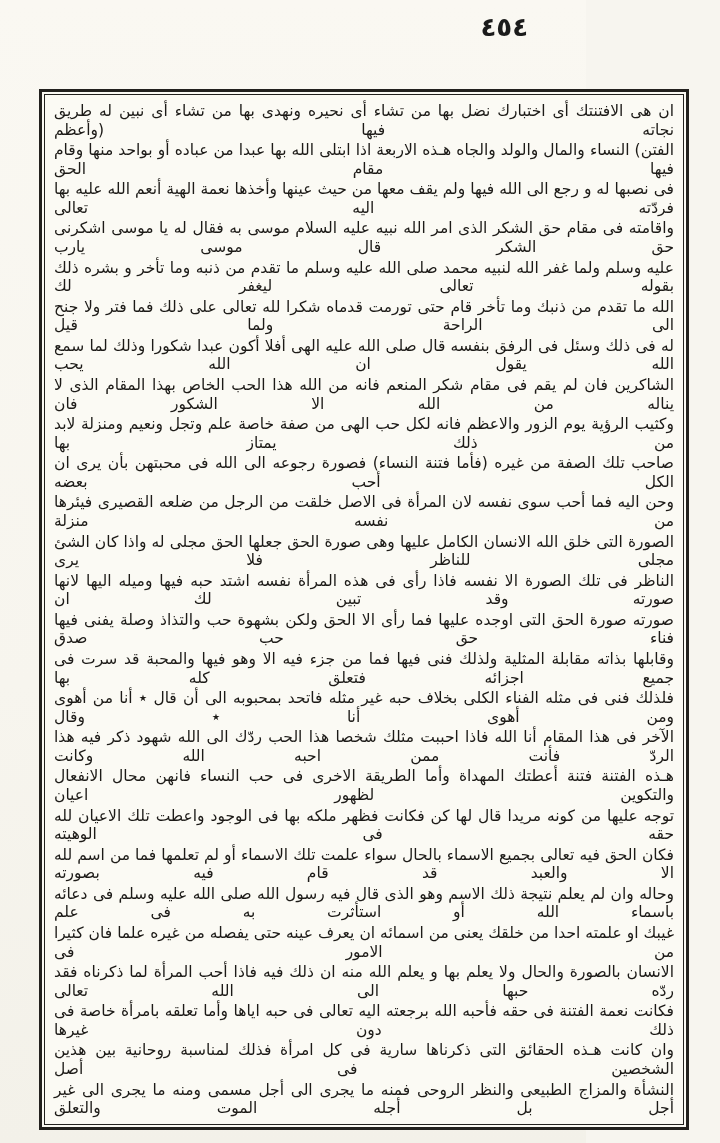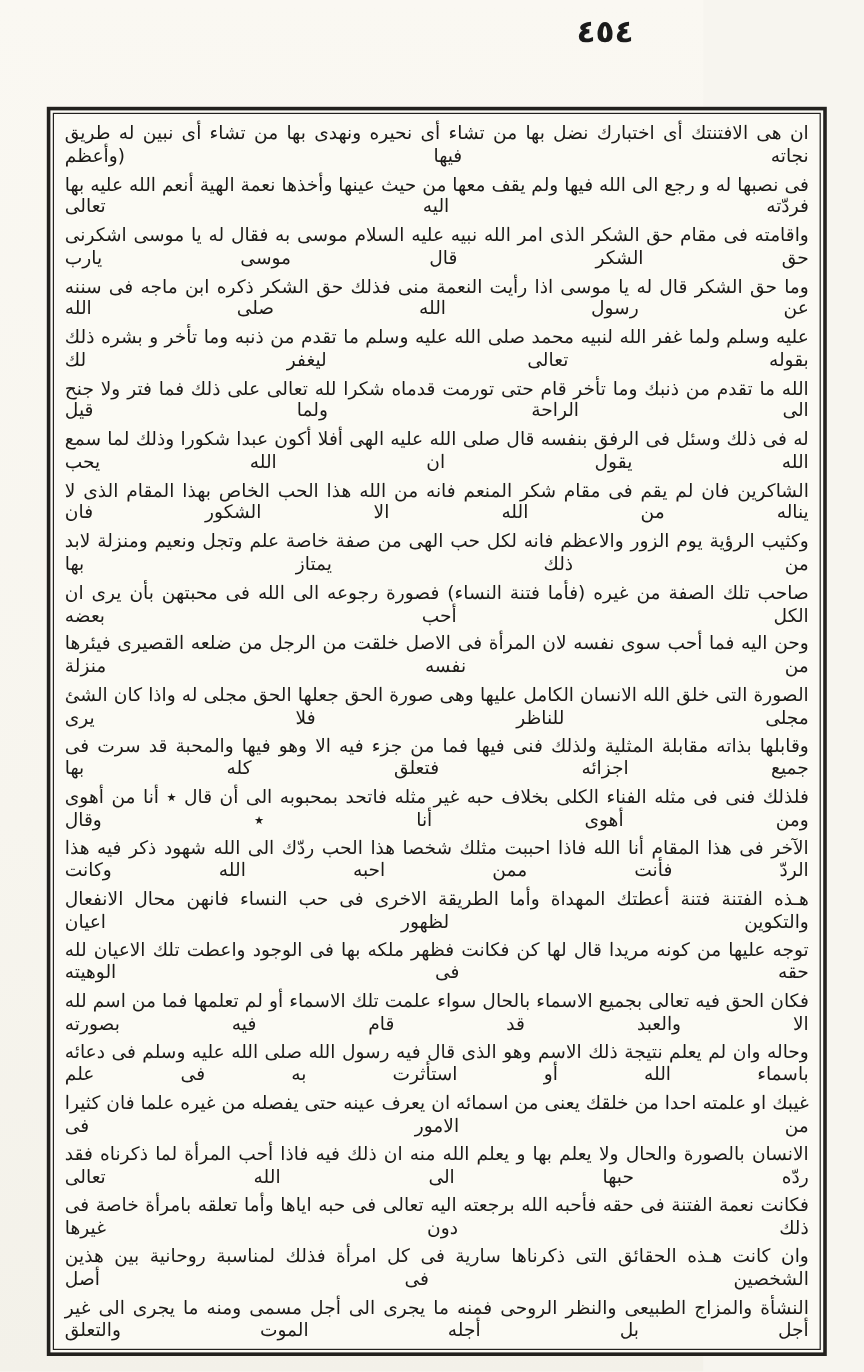--- a/index.html
+++ b/index.html
@@ -80,31 +80,33 @@
 <body>
 
 <div class="page">
 
   <div class="page-number">٤٥٤</div>
 
   <div class="frame-outer">
     <div class="frame-inner">
       <div class="text-block">
           <div class="text-line">ان هى الافتنتك أى اختبارك نضل بها من تشاء أى نحيره ونهدى بها من تشاء أى نبين له طريق نجاته فيها (وأعظم</div>
+          <div class="text-line">الفتن) النساء والمال والولد والجاه هـذه الاربعة اذا ابتلى الله بها عبدا من عباده أو بواحد منها وقام فيها مقام الحق</div>
           <div class="text-line">فى نصبها له و رجع الى الله فيها ولم يقف معها من حيث عينها وأخذها نعمة الهية أنعم الله عليه بها فردّته اليه تعالى</div>
           <div class="text-line">واقامته فى مقام حق الشكر الذى امر الله نبيه عليه السلام موسى به فقال له يا موسى اشكرنى حق الشكر قال موسى يارب</div>
-          <div class="text-line">وما حق الشكر قال له يا موسى اذا رأيت النعمة منى فذلك حق الشكر ذكره ابن ماجه فى سننه عن رسول الله صلى الله</div>
           <div class="text-line">عليه وسلم ولما غفر الله لنبيه محمد صلى الله عليه وسلم ما تقدم من ذنبه وما تأخر و بشره ذلك بقوله تعالى ليغفر لك</div>
           <div class="text-line">الله ما تقدم من ذنبك وما تأخر قام حتى تورمت قدماه شكرا لله تعالى على ذلك فما فتر ولا جنح الى الراحة ولما قيل</div>
           <div class="text-line">له فى ذلك وسئل فى الرفق بنفسه قال صلى الله عليه الهى أفلا أكون عبدا شكورا وذلك لما سمع الله يقول ان الله يحب</div>
           <div class="text-line">الشاكرين فان لم يقم فى مقام شكر المنعم فانه من الله هذا الحب الخاص بهذا المقام الذى لا يناله من الله الا الشكور فان</div>
           <div class="text-line">وكثيب الرؤية يوم الزور والاعظم فانه لكل حب الهى من صفة خاصة علم وتجل ونعيم ومنزلة لابد من ذلك يمتاز بها</div>
           <div class="text-line">صاحب تلك الصفة من غيره (فأما فتنة النساء) فصورة رجوعه الى الله فى محبتهن بأن يرى ان الكل أحب بعضه</div>
           <div class="text-line">وحن اليه فما أحب سوى نفسه لان المرأة فى الاصل خلقت من الرجل من ضلعه القصيرى فيئرها من نفسه منزلة</div>
           <div class="text-line">الصورة التى خلق الله الانسان الكامل عليها وهى صورة الحق جعلها الحق مجلى له واذا كان الشئ مجلى للناظر فلا يرى</div>
+          <div class="text-line">الناظر فى تلك الصورة الا نفسه فاذا رأى فى هذه المرأة نفسه اشتد حبه فيها وميله اليها لانها صورته وقد تبين لك ان</div>
+          <div class="text-line">صورته صورة الحق التى اوجده عليها فما رأى الا الحق ولكن بشهوة حب والتذاذ وصلة يفنى فيها فناء حق حب صدق</div>
           <div class="text-line">وقابلها بذاته مقابلة المثلية ولذلك فنى فيها فما من جزء فيه الا وهو فيها والمحبة قد سرت فى جميع اجزائه فتعلق كله بها</div>
           <div class="text-line">فلذلك فنى فى مثله الفناء الكلى بخلاف حبه غير مثله فاتحد بمحبوبه الى أن قال ٭ أنا من أهوى ومن أهوى أنا ٭ وقال</div>
           <div class="text-line">الآخر فى هذا المقام أنا الله فاذا احببت مثلك شخصا هذا الحب ردّك الى الله شهود ذكر فيه هذا الردّ فأنت ممن احبه الله وكانت</div>
           <div class="text-line">هـذه الفتنة فتنة أعطتك المهداة وأما الطريقة الاخرى فى حب النساء فانهن محال الانفعال والتكوين لظهور اعيان</div>
           <div class="text-line">توجه عليها من كونه مريدا قال لها كن فكانت فظهر ملكه بها فى الوجود واعطت تلك الاعيان لله حقه فى الوهيته</div>
           <div class="text-line">فكان الحق فيه تعالى بجميع الاسماء بالحال سواء علمت تلك الاسماء أو لم تعلمها فما من اسم لله الا والعبد قد قام فيه بصورته</div>
           <div class="text-line">وحاله وان لم يعلم نتيجة ذلك الاسم وهو الذى قال فيه رسول الله صلى الله عليه وسلم فى دعائه باسماء الله أو استأثرت به فى علم</div>
           <div class="text-line">غيبك او علمته احدا من خلقك يعنى من اسمائه ان يعرف عينه حتى يفصله من غيره علما فان كثيرا من الامور فى</div>
           <div class="text-line">الانسان بالصورة والحال ولا يعلم بها و يعلم الله منه ان ذلك فيه فاذا أحب المرأة لما ذكرناه فقد ردّه حبها الى الله تعالى</div>
           <div class="text-line">فكانت نعمة الفتنة فى حقه فأحبه الله برجعته اليه تعالى فى حبه اياها وأما تعلقه بامرأة خاصة فى ذلك دون غيرها</div>

